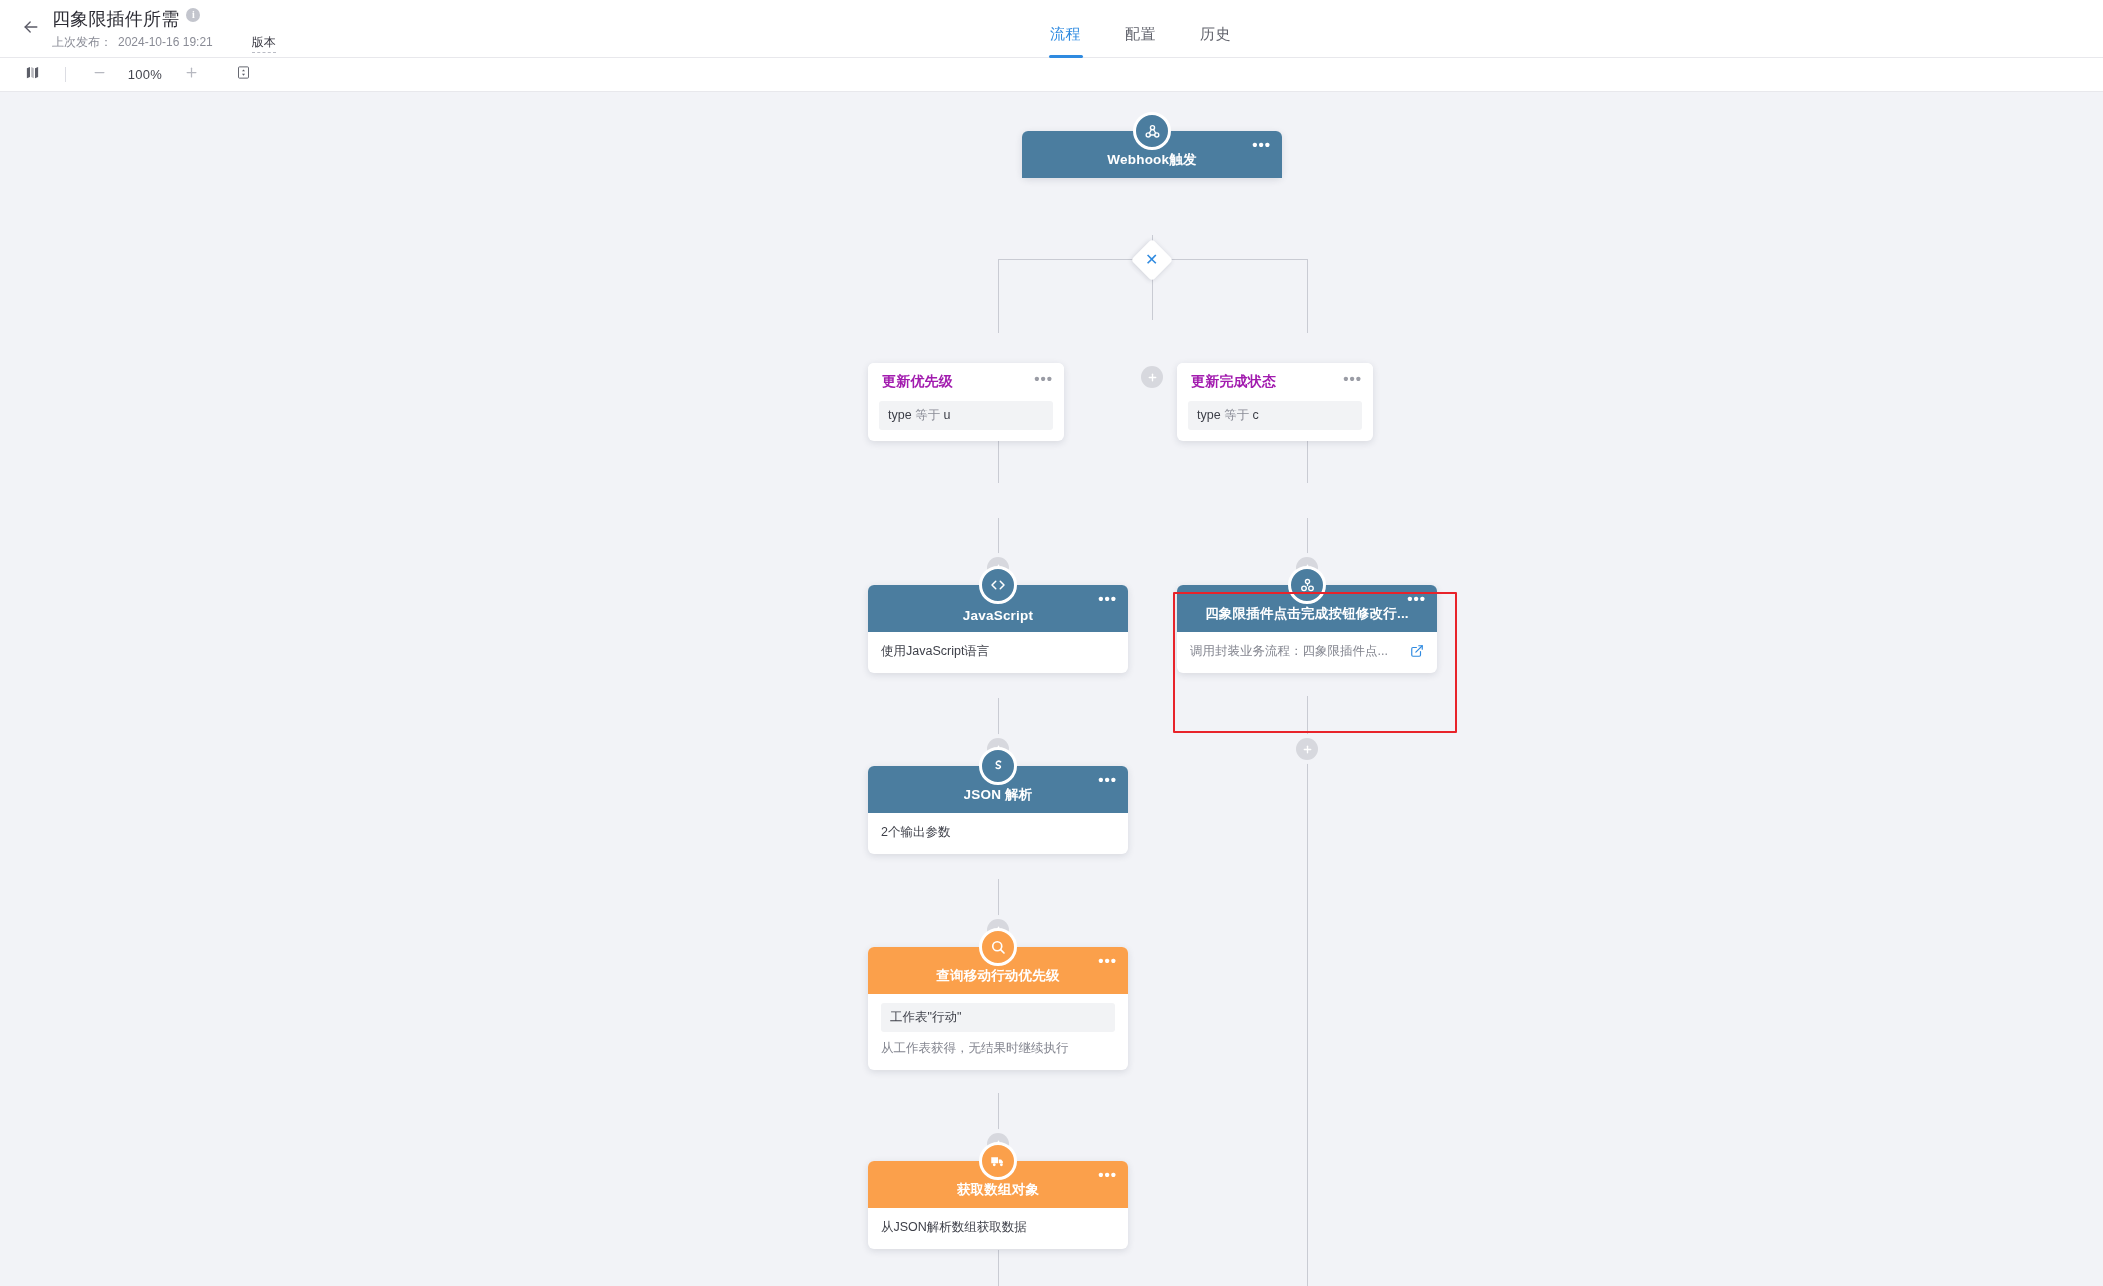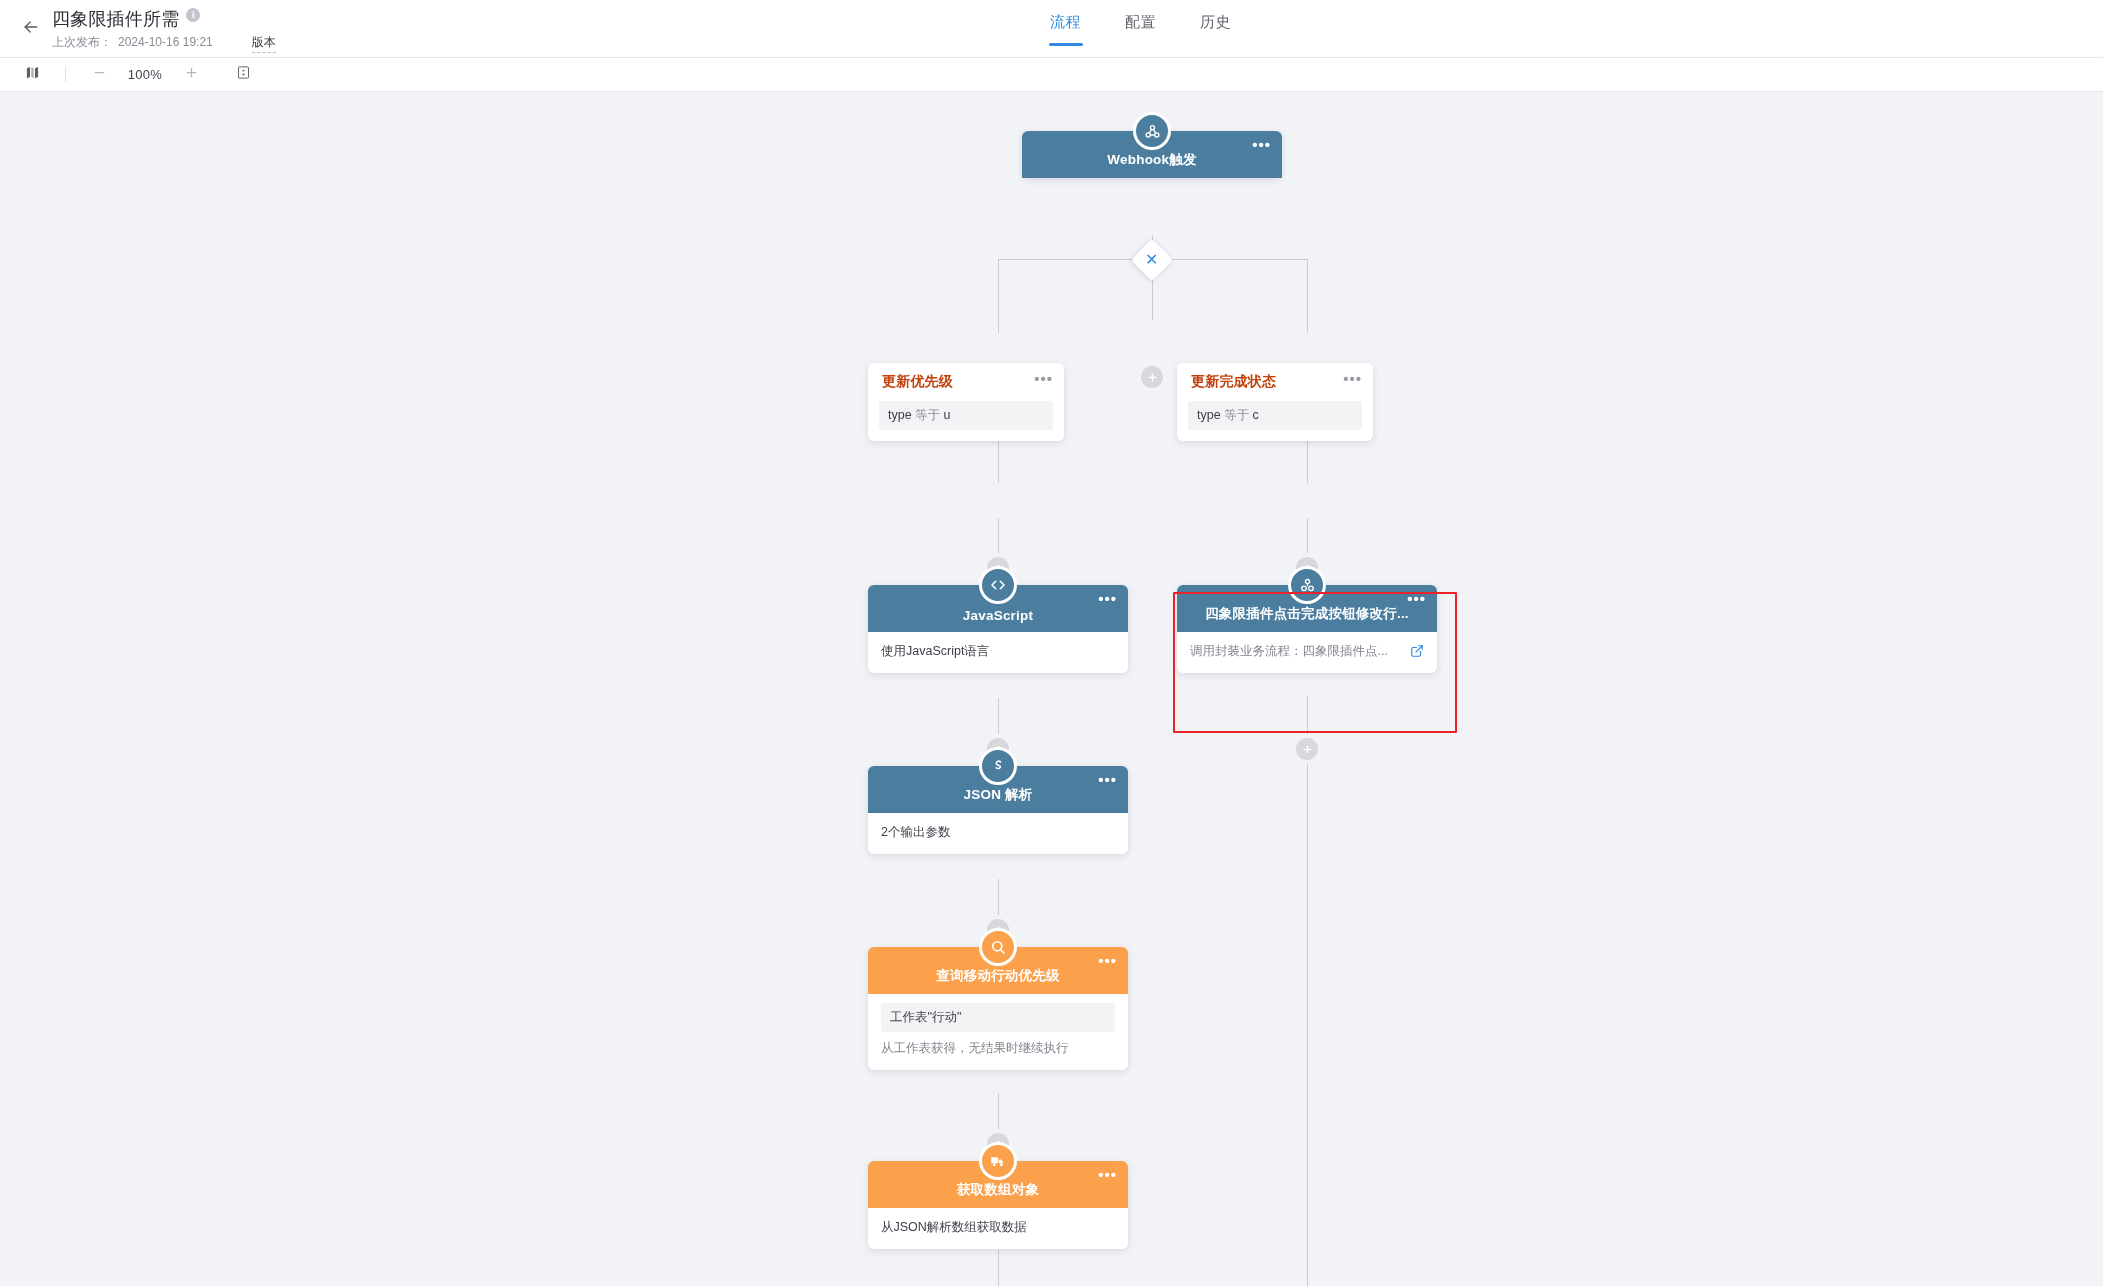--- a/index.html
+++ b/index.html
@@ -39,21 +39,21 @@
     display: flex; align-items: baseline; gap: 6px;
     margin-top: 4px; font-size: 12px; color: #8a8c96;
   }
   .version-link {
     color: #3a3a44; border-bottom: 1px dashed #b9bbc4;
     cursor: pointer; padding-bottom: 1px; margin-left: 33px;
   }
 
   .tabs {
     position: absolute; left: 1050px; top: 0;
-    height: 58px; display: flex; align-items: center; gap: 44px;
+    height: 58px; display: flex; align-items: flex-end; gap: 44px;
   }
   .tab {
     position: relative; font-size: 15px; color: #63656e;
     padding-bottom: 14px; cursor: pointer; letter-spacing: .5px;
   }
   .tab.active { color: #2f8ae0; }
   .tab.active::after {
     content: ""; position: absolute; left: 50%; transform: translateX(-50%);
     bottom: 0; width: 34px; height: 3px; background: #2f8ae0; border-radius: 2px;
   }
@@ -123,21 +123,21 @@
   }
   .node-head.blue   { background: #4b7d9f; }
   .node-head.orange { background: #fba04b; }
   .node-head.plain  { background: #ffffff; height: 38px; align-items: center;
                       justify-content: flex-start; padding: 0 14px; }
   .node-title {
     font-size: 13.5px; font-weight: bold; color: #ffffff;
     white-space: nowrap; overflow: hidden; text-overflow: ellipsis;
     max-width: 214px; text-align: center; letter-spacing: .2px;
   }
-  .node-title.dark { color: #c2410c; text-align: center; font-size: 14px; }
+  .node-title.dark { color: #a21caf; text-align: center; font-size: 14px; }
   .node-dots {
     position: absolute; right: 11px; top: 10px;
     color: #ffffff; font-size: 15px; line-height: 8px; letter-spacing: 1px;
     cursor: pointer; font-weight: bold;
   }
   .node-dots.dark { color: #9a9ca5; top: 12px; }
 
   .node-icon {
     position: absolute; left: 50%; top: -19px; transform: translateX(-50%);
     width: 38px; height: 38px; border-radius: 50%;

